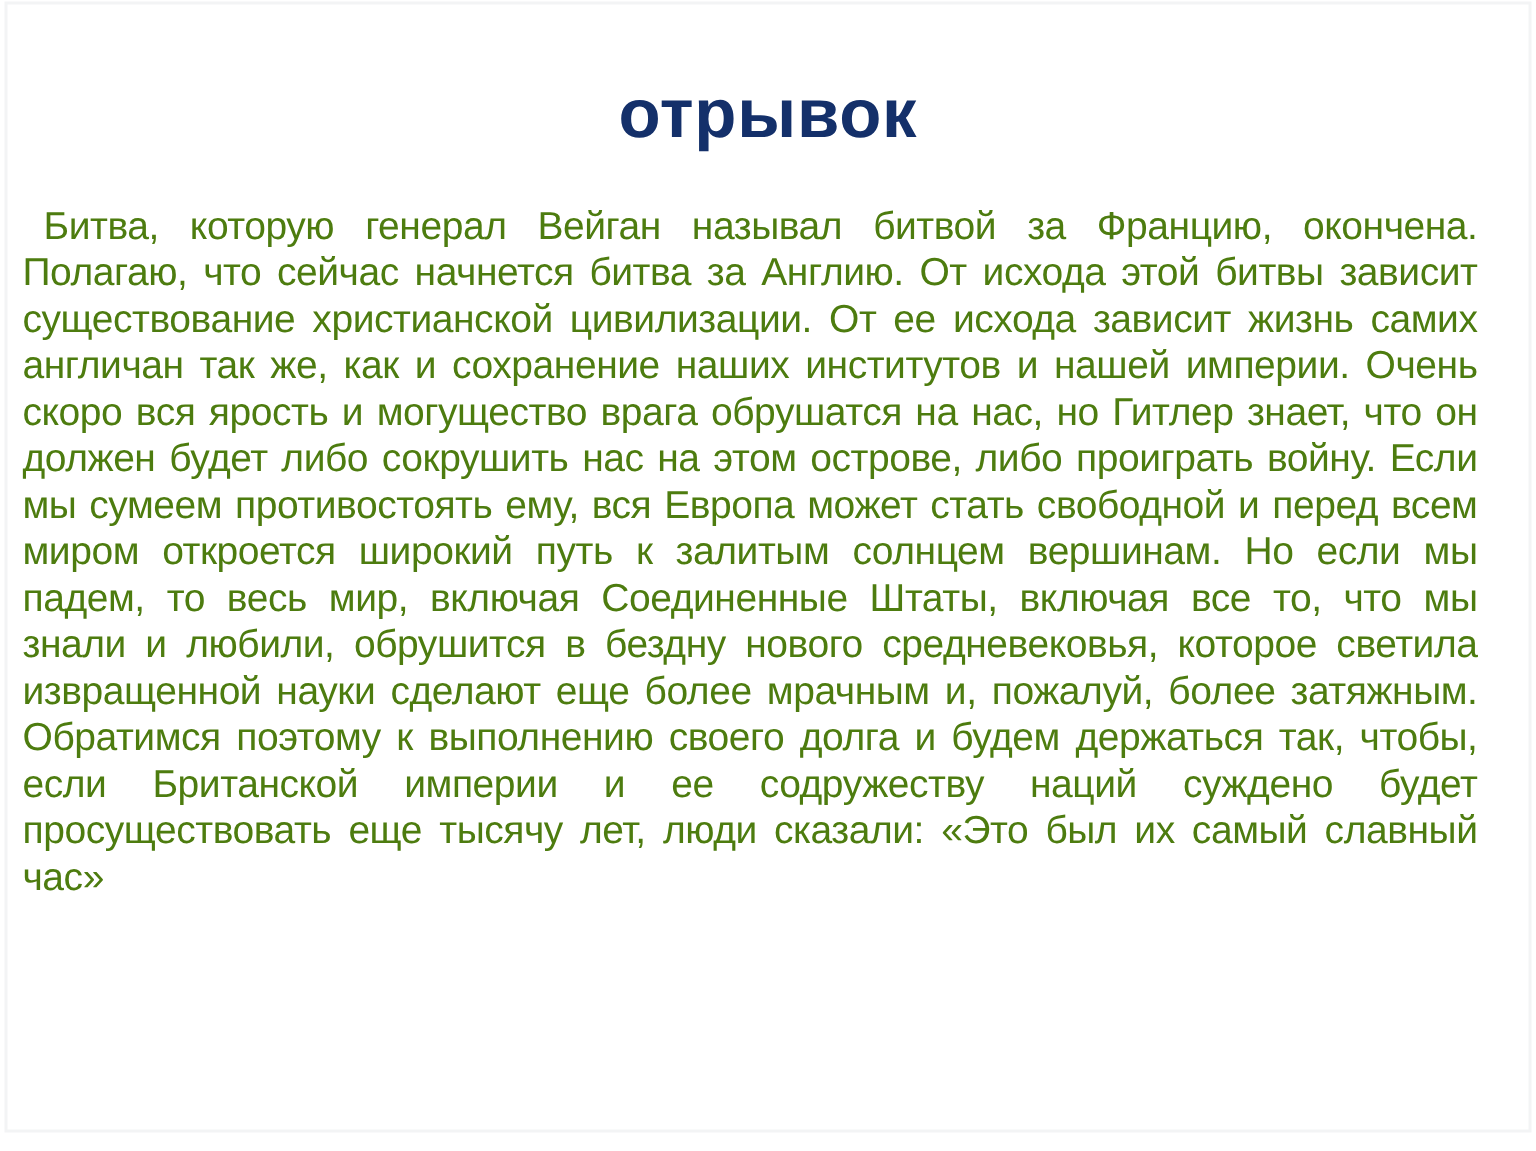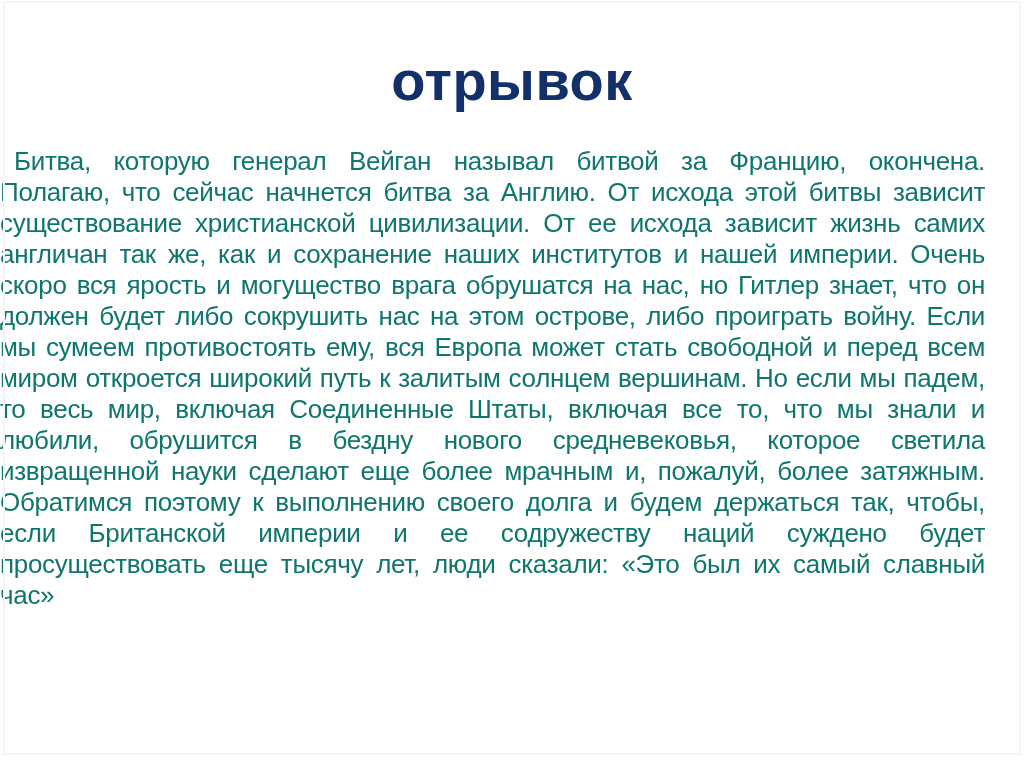--- a/index.html
+++ b/index.html
@@ -23,36 +23,37 @@
     top: 1px;
     right: 3px;
     bottom: 12px;
     border: 2px solid #f3f4f5;
     pointer-events: none;
   }
   .slide-title {
     margin: 0;
     padding-top: 50px;
     text-align: center;
-    font-size: 56px;
+    font-size: 46px;
     line-height: 1.1;
     font-weight: 700;
     letter-spacing: 0.5px;
     color: #14306a;
   }
   .slide-body {
     margin: 0;
     margin-top: 34px;
+    padding-left: 15px;
     padding-right: 39px;
     text-align: justify;
     text-indent: 14px;
     font-size: 26px;
     line-height: 31px;
     letter-spacing: -0.3px;
-    color: #0f766e;
+    color: #4d7c0f;
     word-spacing: 1px;
   }
 </style>
 </head>
 <body>
 
 <div class="slide">
   <div class="slide-frame"></div>
   <h1 class="slide-title">отрывок</h1>
   <p class="slide-body">Битва, которую генерал Вейган называл битвой за Францию, окончена. Полагаю, что сейчас начнется битва за Англию. От исхода этой битвы зависит существование христианской цивилизации. От ее исхода зависит жизнь самих англичан так же, как и сохранение наших институтов и нашей империи. Очень скоро вся ярость и могущество врага обрушатся на нас, но Гитлер знает, что он должен будет либо сокрушить нас на этом острове, либо проиграть войну. Если мы сумеем противостоять ему, вся Европа может стать свободной и перед всем миром откроется широкий путь к залитым солнцем вершинам. Но если мы падем, то весь мир, включая Соединенные Штаты, включая все то, что мы знали и любили, обрушится в бездну нового средневековья, которое светила извращенной науки сделают еще более мрачным и, пожалуй, более затяжным. Обратимся поэтому к выполнению своего долга и будем держаться так, чтобы, если Британской империи и ее содружеству наций суждено будет просуществовать еще тысячу лет, люди сказали: «Это был их самый славный час»</p>

